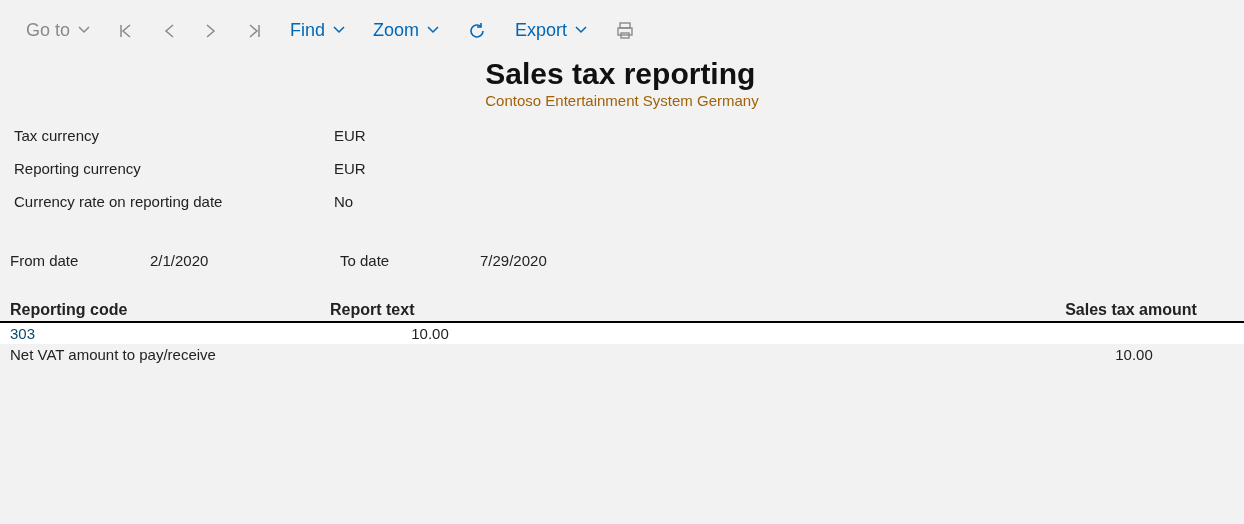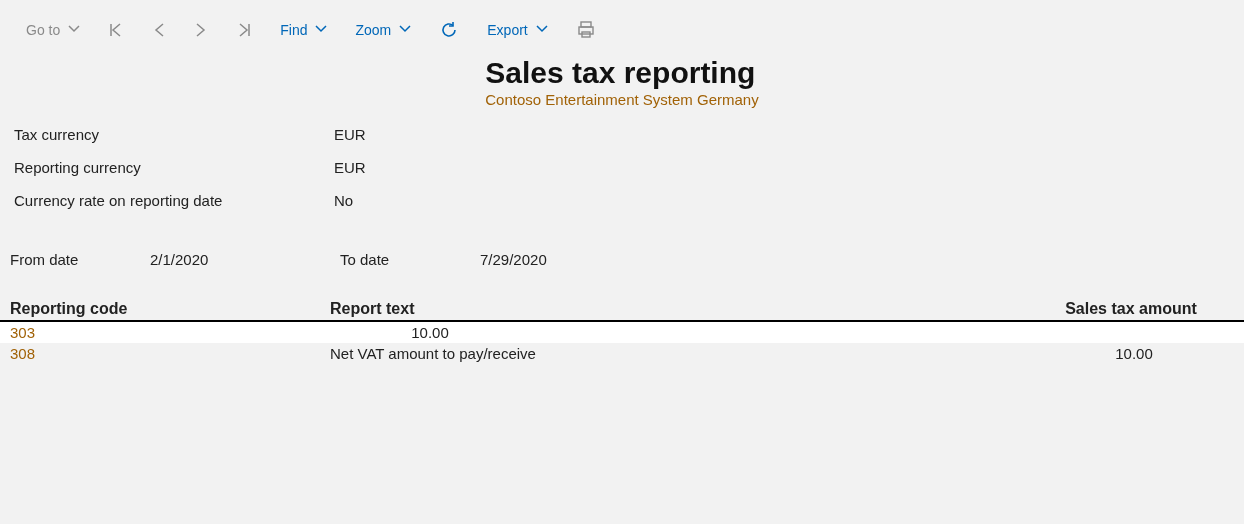--- a/index.html
+++ b/index.html
@@ -19,21 +19,21 @@
   .toolbar {
     display: flex;
     align-items: center;
     gap: 28px;
     padding: 20px 26px 8px 26px;
   }
   .tb-item {
     display: inline-flex;
     align-items: center;
     gap: 6px;
-    font-size: 14px;
+    font-size: 18px;
     cursor: pointer;
     user-select: none;
   }
   .tb-blue  { color: #0067b8; }
   .tb-gray  { color: #8a8a8a; }
   .tb-icon svg { display:block; }
   .chev { margin-left:2px; }
 
   
   .report-top {
@@ -97,21 +97,21 @@
   .col-text { flex: 1 1 auto; }
   .col-amt  { width: 200px; text-align: center; }
   .tbl-row {
     display: flex;
     width: 100%;
     padding: 2px 10px;
     font-size: 15px;
   }
   .tbl-row.alt0 { background: #fff; }
   .tbl-row.alt1 { background: #f2f2f2; }
-  .code-link { color: #a16207; }
+  .code-link { color: #0c4a6e; }
 </style>
 </head>
 <body>
 
 <div class="toolbar">
   <span class="tb-item tb-gray">
     <span>Go to</span>
     <span class="chev">
       <svg width="12" height="12" viewBox="0 0 12 12">
           <path d="M1 3l5 5 5-5" fill="none" stroke="#8a8a8a" stroke-width="1.5"></path>
@@ -222,17 +222,16 @@
     <div class="col-code">Reporting code</div>
     <div class="col-text">Report text</div>
     <div class="col-amt">Sales tax amount</div>
   </div>
 
   <div class="tbl-row alt0">
     <div class="col-code code-link">303</div>
     <div class="col-amt">10.00</div>
   </div>
   <div class="tbl-row alt1">
-    <div class="col-code code-link">308</div>
     <div class="col-text">Net VAT amount to pay/receive</div>
     <div class="col-amt">10.00</div>
   </div>
 </div>
 
 </body></html>

